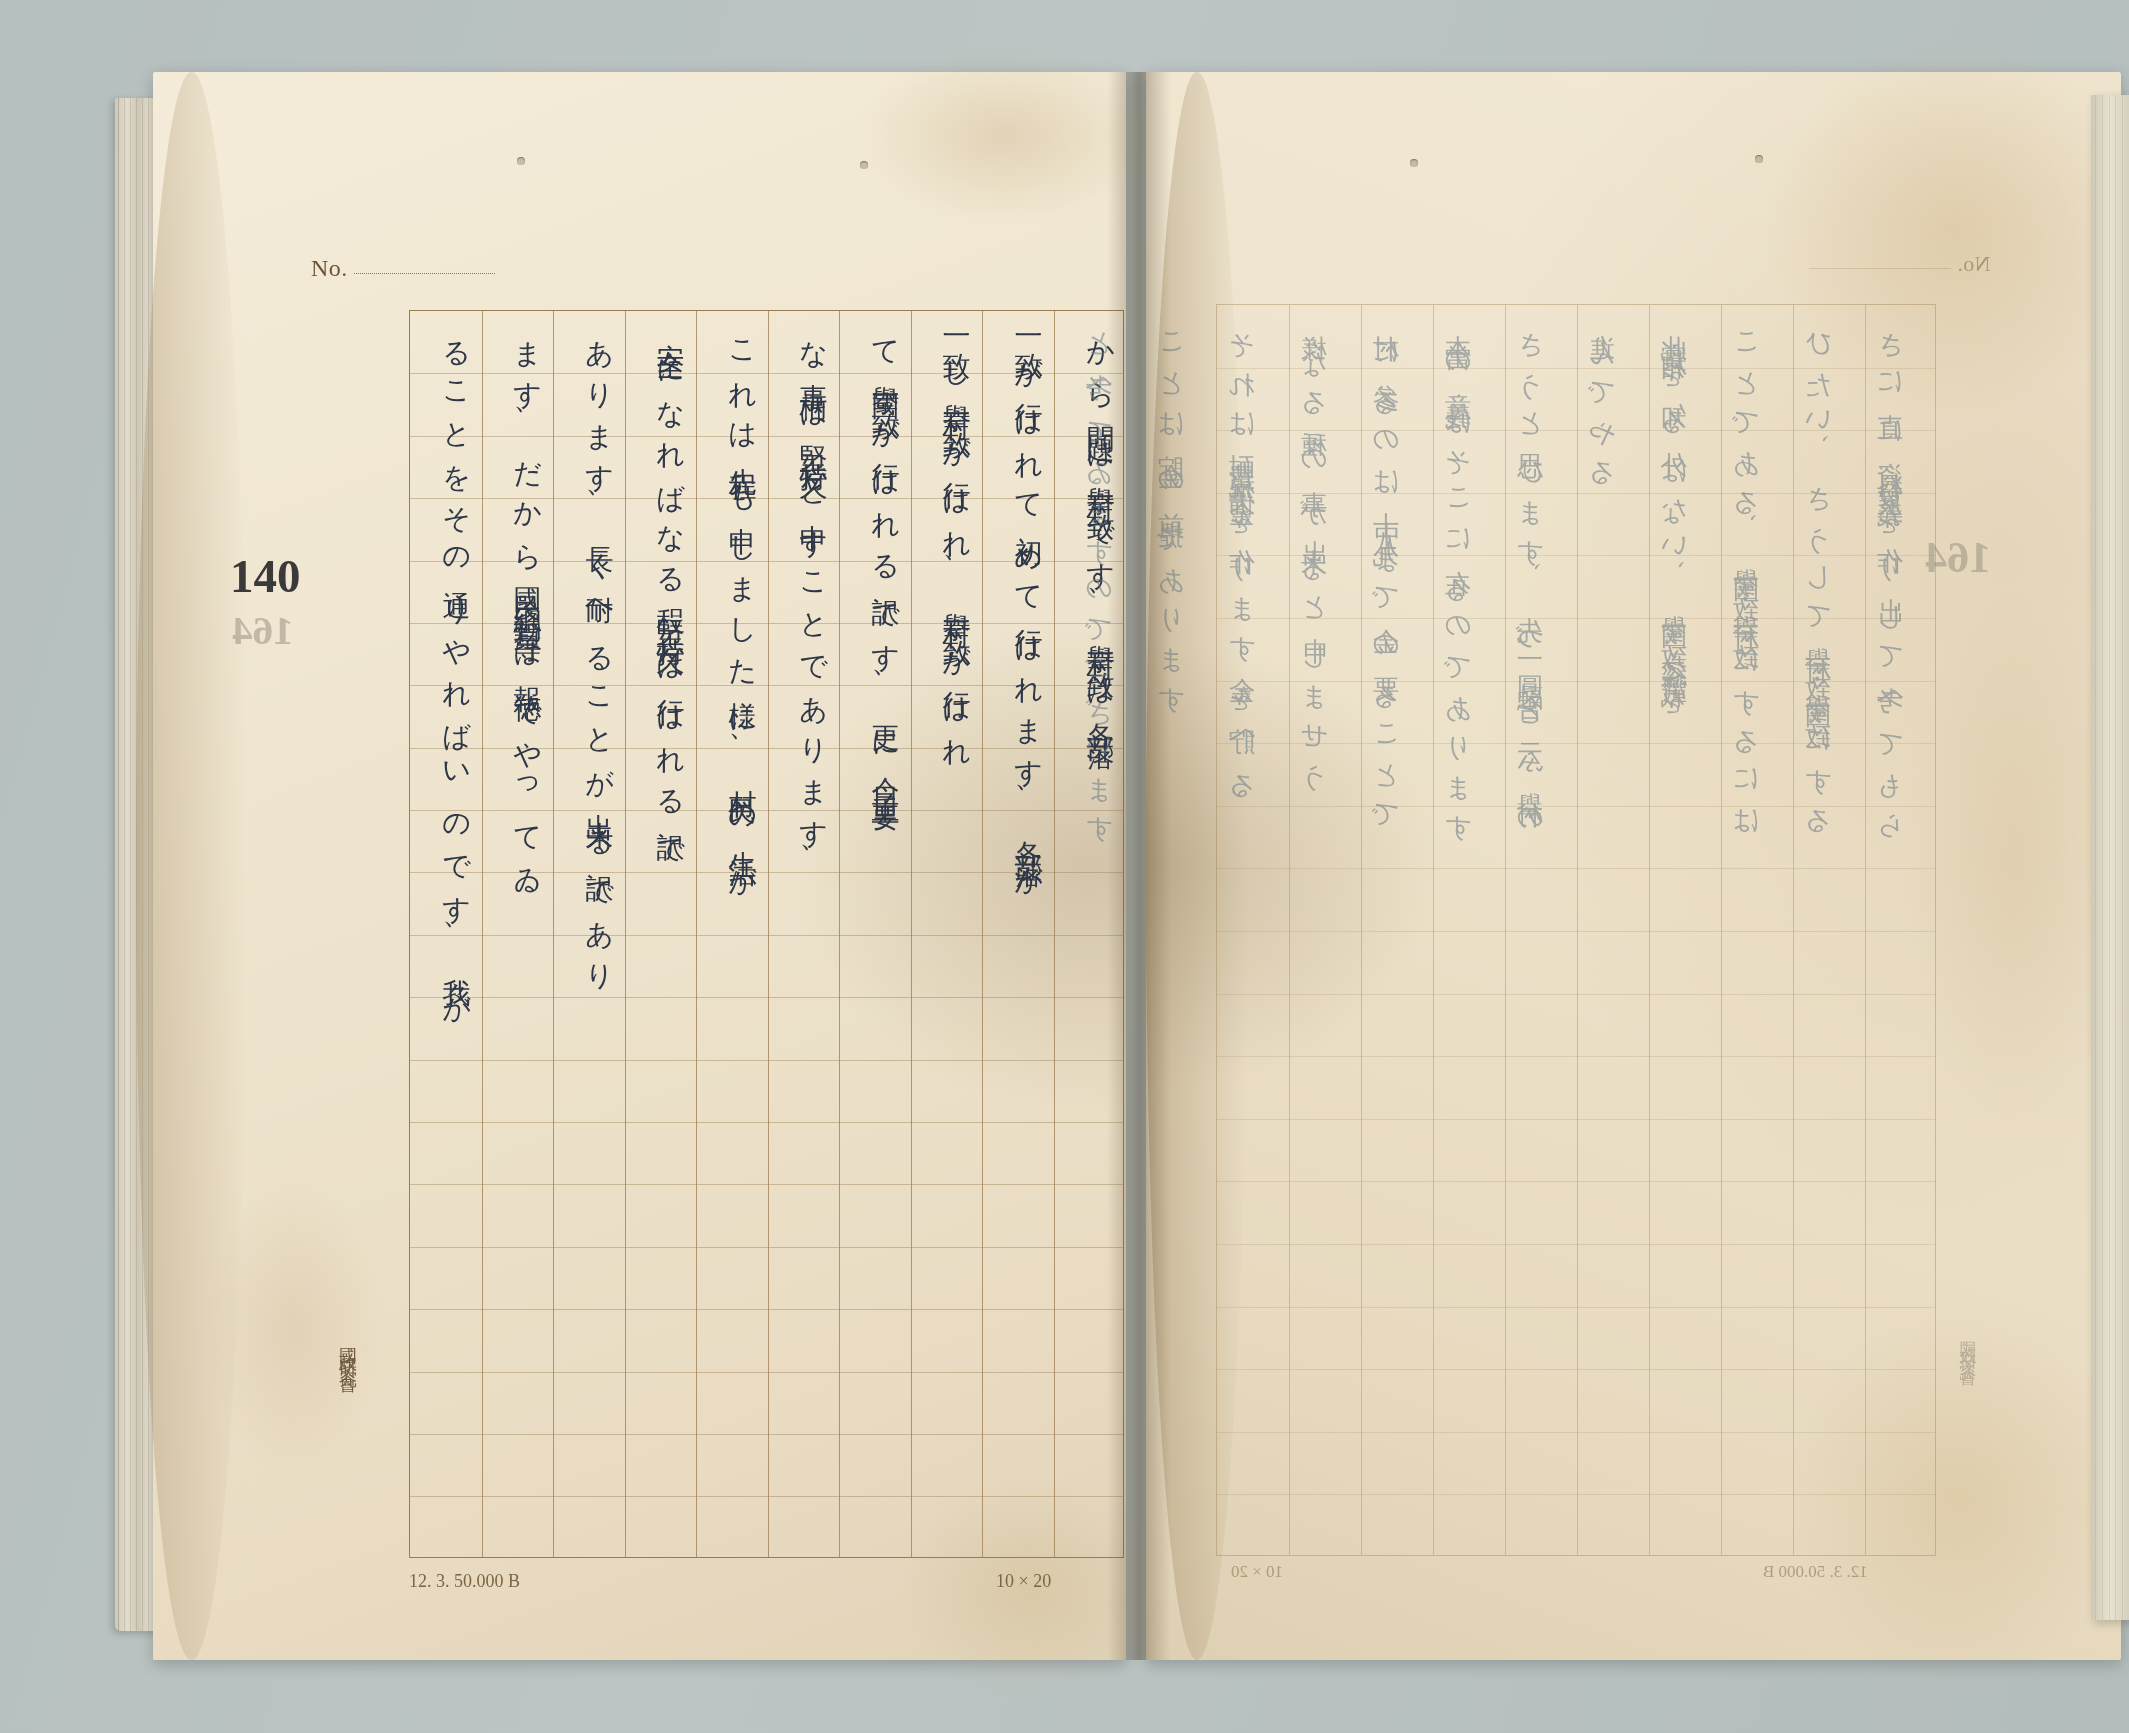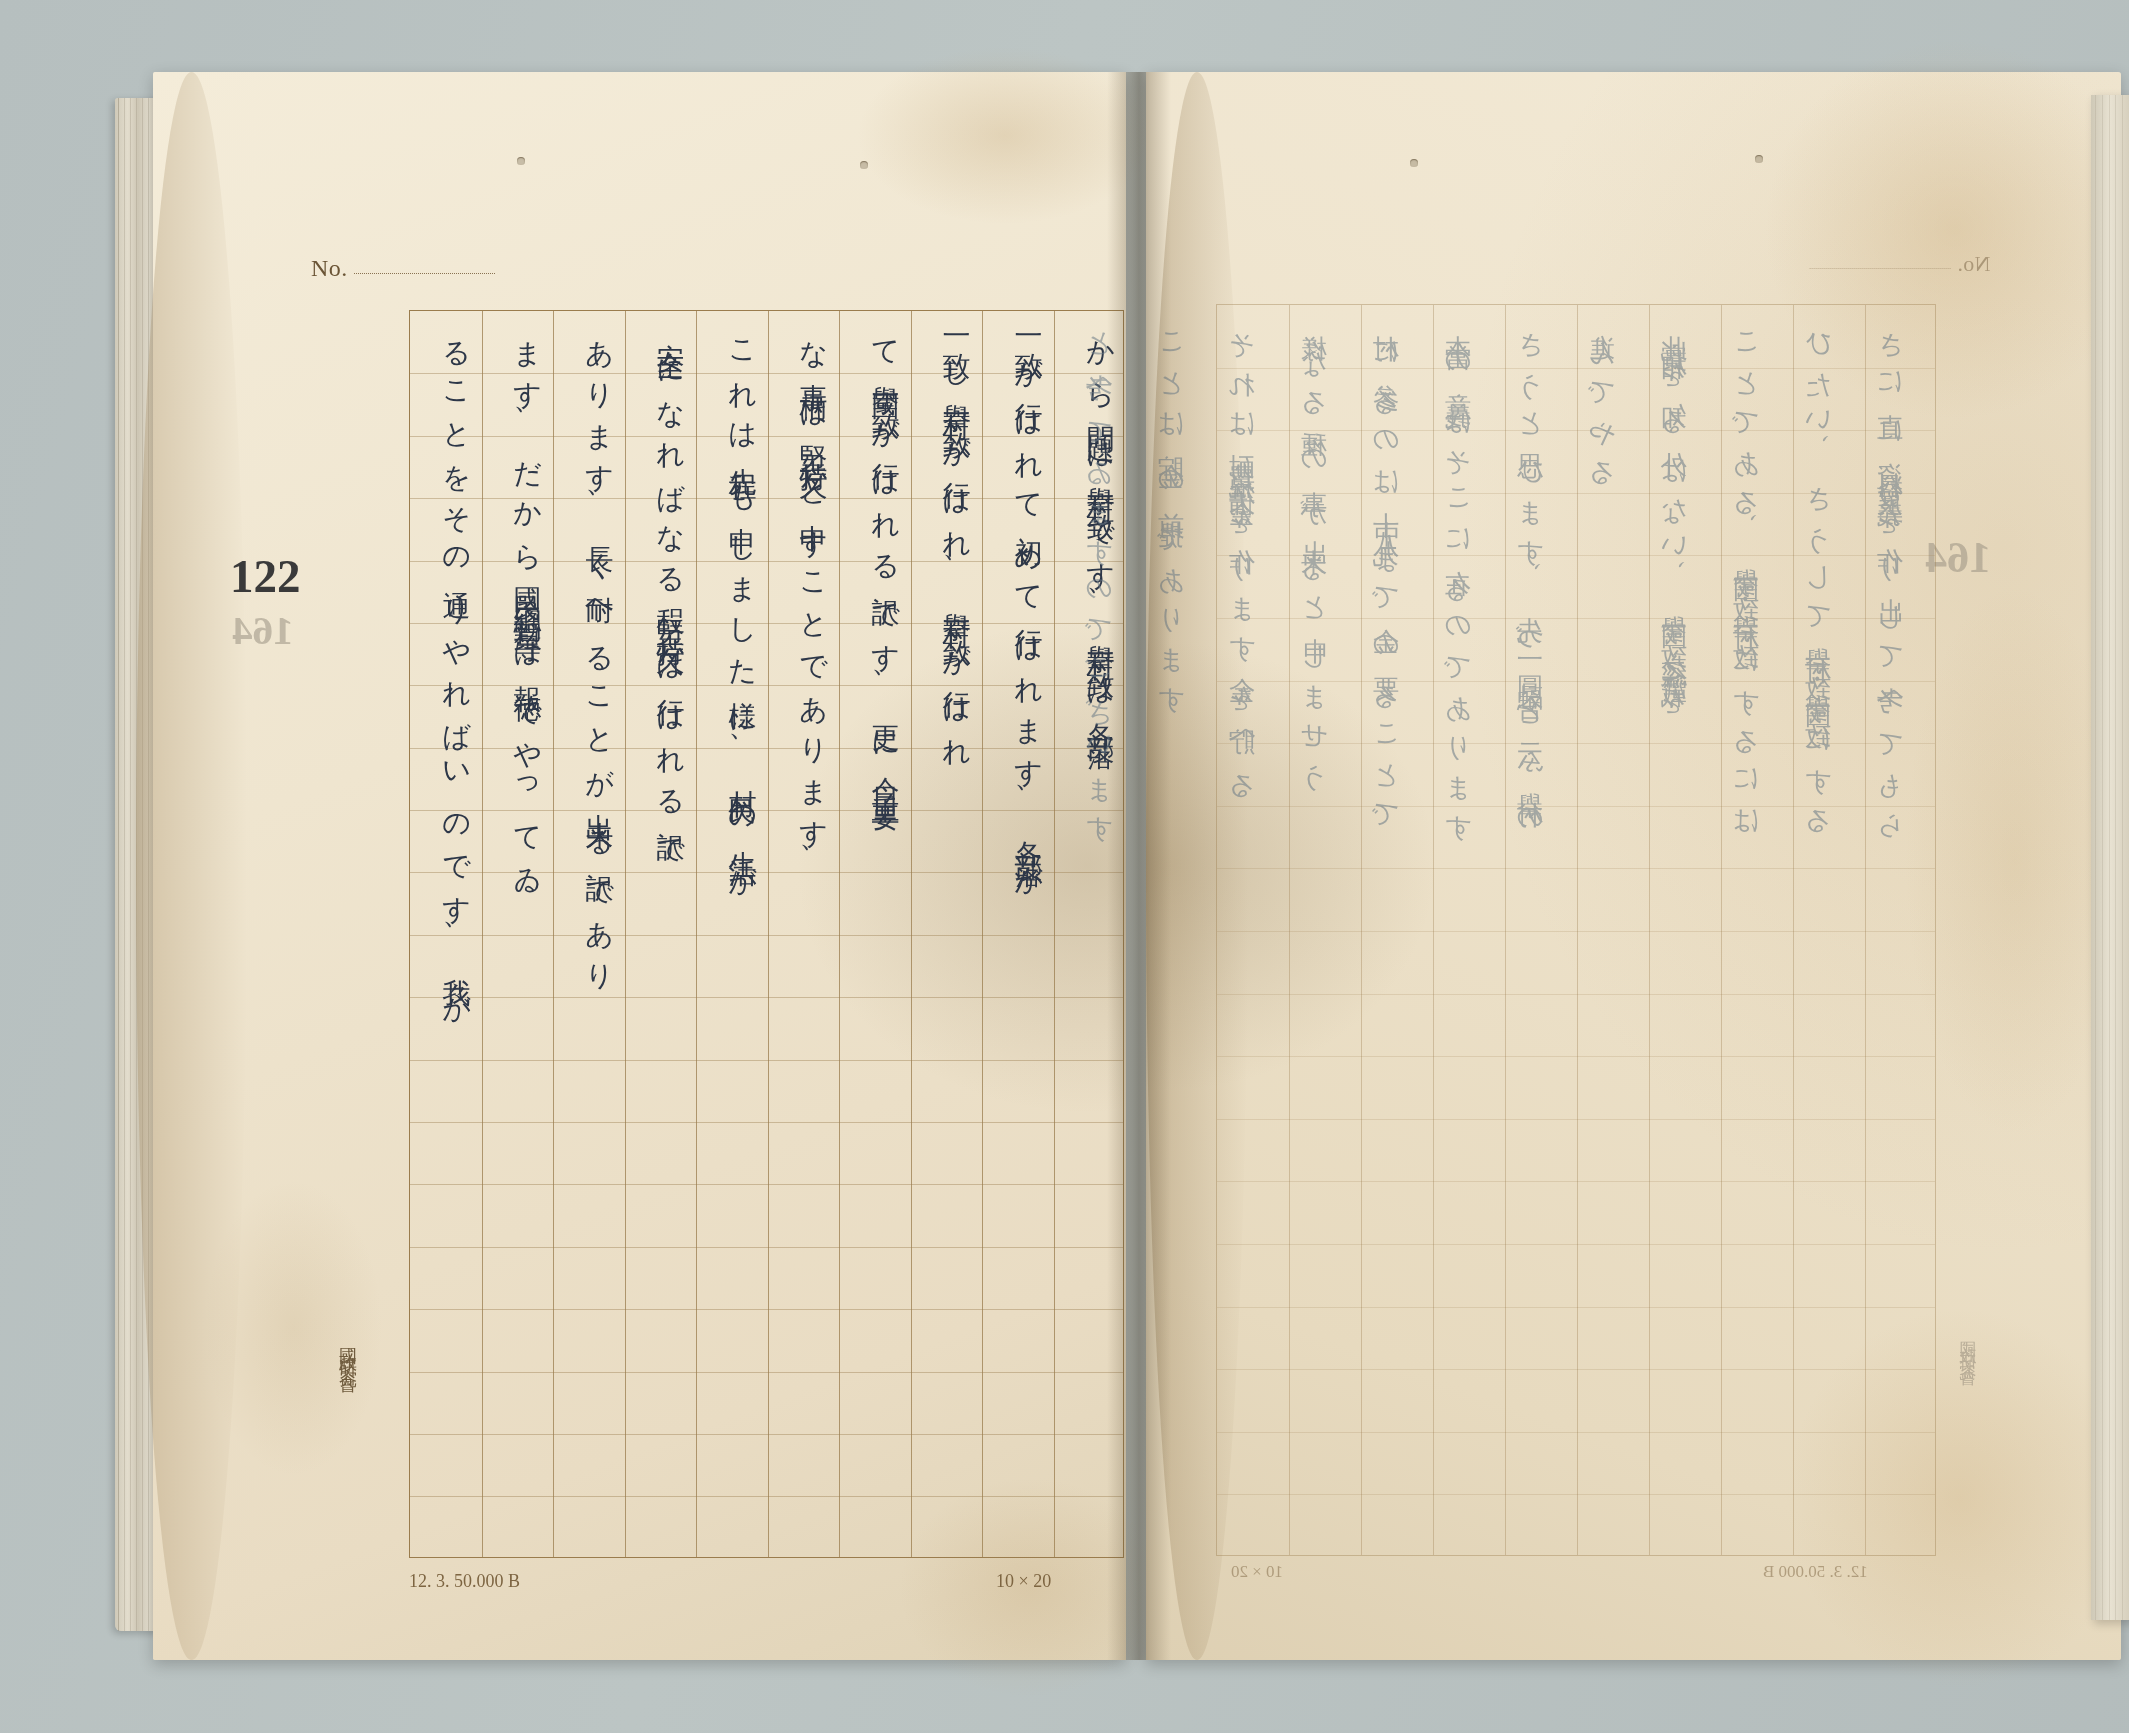--- a/index.html
+++ b/index.html
@@ -243,21 +243,21 @@
       <div class="stain" style="left:745px; top:1405px; width:264px; height:221px; background:radial-gradient(ellipse, rgba(186,155,105,.22), rgba(186,155,105,0) 70%);"></div>
       <div class="stain" style="left:51px; top:1107px; width:179px; height:298px; background:radial-gradient(ellipse, rgba(176,148,100,.17), rgba(176,148,100,0) 70%);"></div>
 
       <div class="hole" style="left:364px; top:85px;"></div>
       <div class="hole" style="left:707px; top:89px;"></div>
 
       <div class="no-line" style="left:158px; top:183px; font-size:24px;">
         <span>No.</span><span class="no-dots"></span>
       </div>
 
-      <div class="page-number" style="left:77px; top:477px; font-size:47px;">122</div>
+      <div class="page-number" style="left:77px; top:477px; font-size:47px;">140</div>
       <div class="page-number-ghost" style="left:79px; top:534px; font-size:41px;">164</div>
 
       <div class="grid-frame" id="frame-left" style="left:256px; top:238px; width:715px; height:1248px;">
         <div class="grid-inner" id="grid-left">
             <div style="position: absolute; top: 0px; bottom: 0px; width: 0.9px; left: 72px; background: rgba(154, 124, 77, 0.75);"></div>
             <div style="position: absolute; top: 0px; bottom: 0px; width: 0.9px; left: 143px; background: rgba(154, 124, 77, 0.75);"></div>
             <div style="position: absolute; top: 0px; bottom: 0px; width: 0.9px; left: 215px; background: rgba(154, 124, 77, 0.75);"></div>
             <div style="position: absolute; top: 0px; bottom: 0px; width: 0.9px; left: 286px; background: rgba(154, 124, 77, 0.75);"></div>
             <div style="position: absolute; top: 0px; bottom: 0px; width: 0.9px; left: 358px; background: rgba(154, 124, 77, 0.75);"></div>
             <div style="position: absolute; top: 0px; bottom: 0px; width: 0.9px; left: 429px; background: rgba(154, 124, 77, 0.75);"></div>

